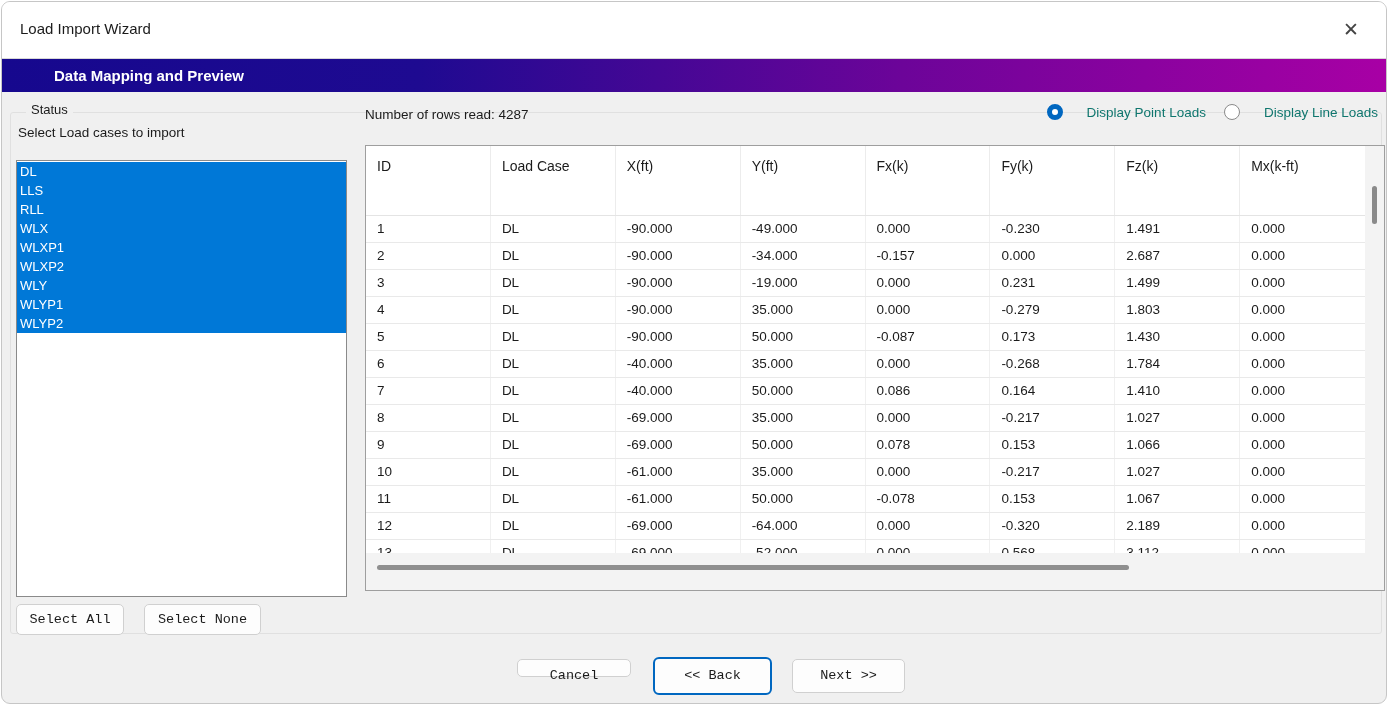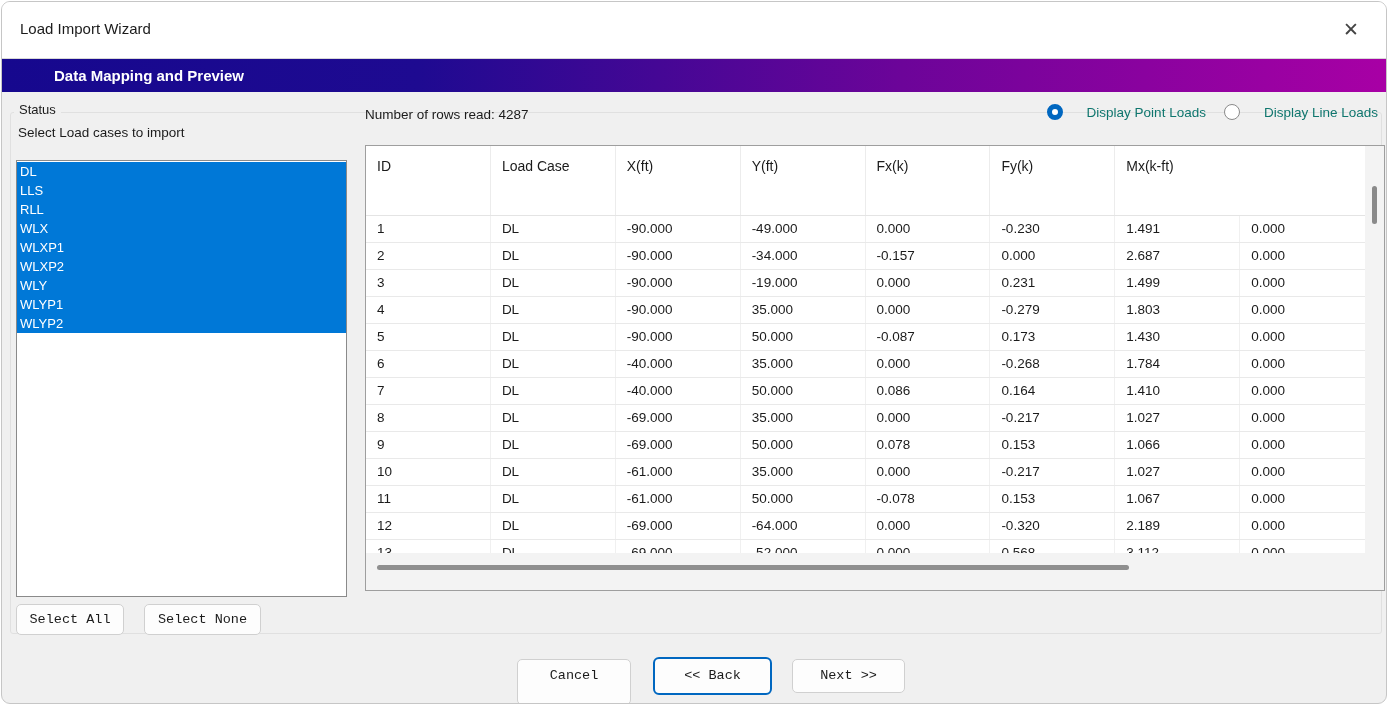--- a/index.html
+++ b/index.html
@@ -15,21 +15,21 @@
   .close { position:absolute; right:20px; top:13px; width:30px; height:30px; text-align:center;
            line-height:30px; font-size:19px; color:#444; cursor:default; }
   
   .gradbar { position:absolute; left:0; top:56px; width:100%; height:34px;
              background:linear-gradient(90deg,#16088e 0%, #1e0a91 30%, #6c0499 65%, #a800a5 100%);
              border-top:1px solid #d8d8d8; }
   .gradbar span { color:#ffffff; font-weight:bold; font-size:15px; line-height:33px; padding-left:8px; display:inline-block;margin-left:44px; }
   
   .group { position:absolute; left:8px; top:110px; width:1372px; height:522px;
            border:1px solid #e0e0e0; border-radius:3px; }
-  .group-label { position:absolute; left:12px; top:100px; background:#f0f0f0; padding:0 5px;
+  .group-label { position:absolute; left:24px; top:100px; background:#f0f0f0; padding:0 5px;
                  font-size:13px; color:#1b1b1b; }
   .lbl-loadcases { position:absolute; left:16px; top:123px; font-size:13.5px; color:#1b1b1b; }
   .lbl-rows { position:absolute; left:363px; top:105px; font-size:13.5px; color:#1b1b1b; }
   
   .radios { position:absolute; right:8px; top:102px; display:flex; gap:18px; align-items:center; }
   .radio-opt { display:flex; align-items:center; gap:24px; font-size:13.5px; color:#0f766e; }
   .radio { width:16px; height:16px; border-radius:50%; background:#fff; border:1px solid #8a8a8a; flex:0 0 auto; }
   .radio.on { border:5px solid #0067c0; }
   
   .listbox { position:absolute; left:14px; top:158px; width:331px; height:437px;
@@ -52,21 +52,21 @@
   
   .vscroll { position:absolute; right:0; top:0; bottom:0; width:19px; background:#f3f3f3; z-index:3; }
   .vthumb { position:absolute; right:7px; top:40px; width:5px; height:38px; background:#8a8a8a; border-radius:3px; }
   .hscroll { position:absolute; left:0; right:19px; top:407px; height:37px; background:#f3f3f3; z-index:2; }
   .hthumb { position:absolute; left:11px; top:12px; width:752px; height:5px; background:#8f8f8f; border-radius:3px; }
   
   .btn { position:absolute; background:#fdfdfd; border:1px solid #d0d0d0; border-radius:5px;
          font-size:13.5px; color:#1b1b1b; text-align:center; font-family:Liberation Mono, monospace; }
   .btn-selectall  { left:14px;  top:602px; width:108px; height:31px; line-height:29px; }
   .btn-selectnone { left:142px; top:602px; width:117px; height:31px; line-height:29px; }
-  .btn-cancel { left:515px; top:657px; width:114px; height:46px; line-height:32px; }
+  .btn-cancel { left:515px; top:657px; width:114px; height:18px; line-height:32px; }
   .btn-back   { left:651px; top:655px; width:119px; height:38px; line-height:34px; border:2px solid #0067c0; border-radius:6px; }
   .btn-next   { left:790px; top:657px; width:113px; height:34px; line-height:32px; }
 </style>
 </head>
 <body>
 
 <div class="dialog">
 
   <div class="titlebar">
     <div class="title">Load Import Wizard</div>
@@ -108,20 +108,21 @@
 
   <div class="table">
     <div class="tgrid">
       <div class="thead">
           <div class="thcell">ID</div>
           <div class="thcell">Load Case</div>
           <div class="thcell">X(ft)</div>
           <div class="thcell">Y(ft)</div>
           <div class="thcell">Fx(k)</div>
           <div class="thcell">Fy(k)</div>
+          <div class="thcell">Fz(k)</div>
           <div class="thcell">Mx(k-ft)</div>
         </div>
       <div>
           <div class="trow">
             <div class="tcell">1</div>
             <div class="tcell">DL</div>
             <div class="tcell">-90.000</div>
             <div class="tcell">-49.000</div>
             <div class="tcell">0.000</div>
             <div class="tcell">-0.230</div>

